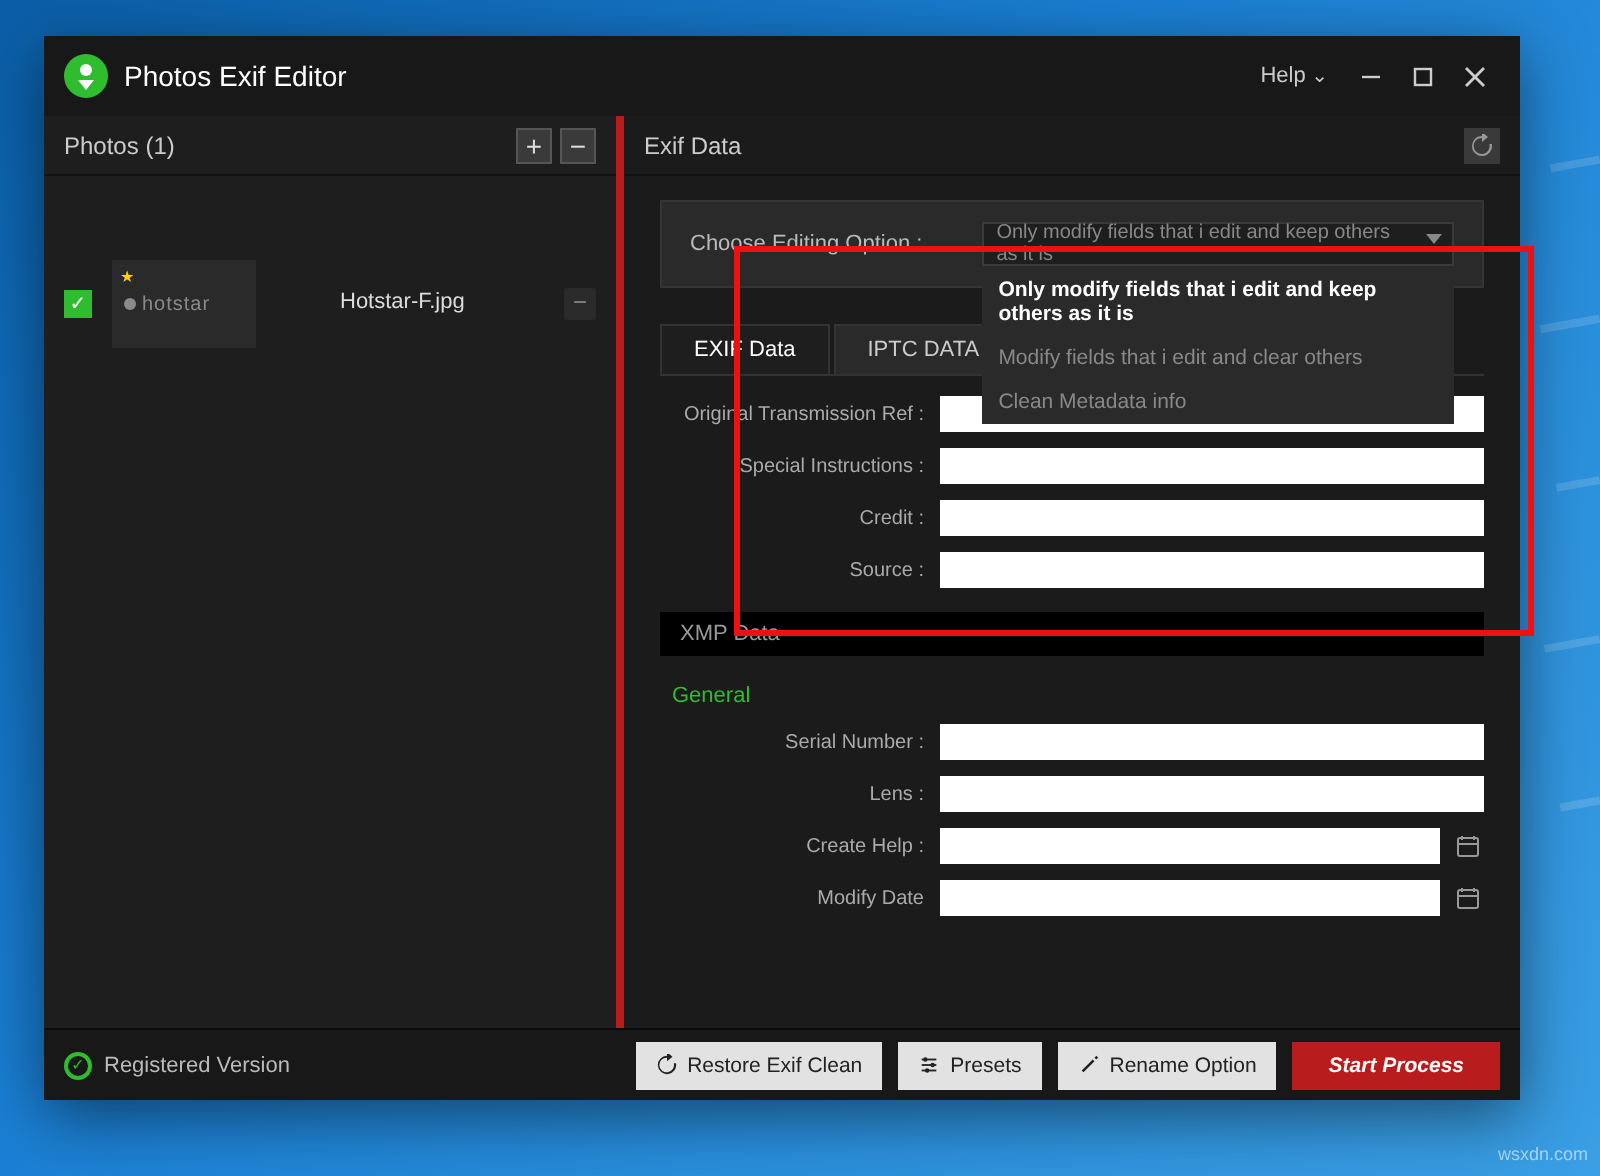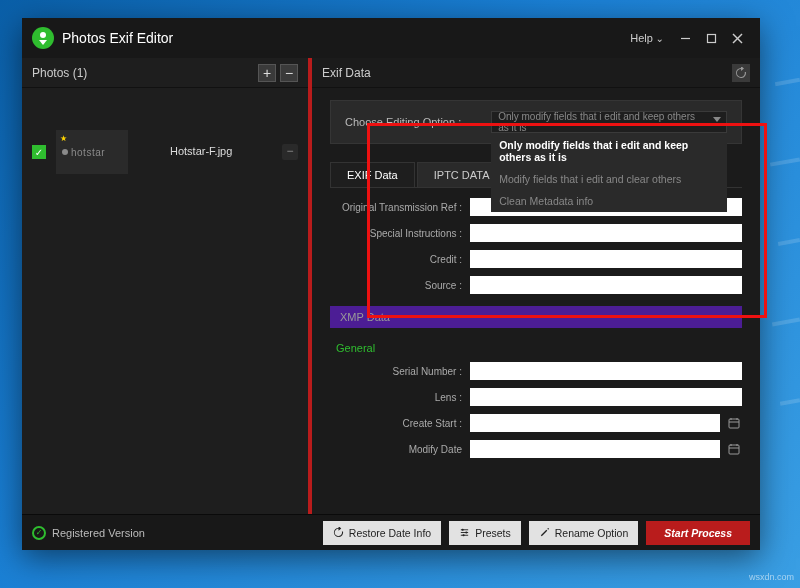--- a/index.html
+++ b/index.html
@@ -68,21 +68,21 @@
   .tab { padding: 6px 16px; font-size: 11px; color: #ccc; background: #2a2a2a; border: 1px solid #333; border-bottom: none; margin-right: 2px; cursor: pointer; }
   .tab.active { background: #1e1e1e; color: #fff; }
 
   .form-area { padding: 6px 0 0 0; }
   .field-col { max-height: 280px; overflow: hidden; }
   .field-row { display: flex; align-items: center; height: 26px; }
   .field-row label { width: 140px; text-align: right; color: #aaa; font-size: 10px; padding-right: 8px; }
   .field-row .inp { flex: 1; height: 18px; background: #fff; border: none; }
   .field-row .cal { width: 16px; height: 16px; margin-left: 6px; color: #999; font-size: 11px; display: flex; align-items: center; justify-content: center; cursor: pointer; }
 
-  .section-bar { background: #4c1d95; color: #999; font-size: 11px; padding: 5px 10px; margin: 8px 0 6px 0; }
+  .section-bar { background: #000000; color: #999; font-size: 11px; padding: 5px 10px; margin: 8px 0 6px 0; }
   .sub-head { color: #2fbd2f; font-size: 11px; padding: 8px 0 4px 6px; }
 
   
   .footer { height: 36px; background: #181818; border-top: 1px solid #0a0a0a; display: flex; align-items: center; padding: 0 10px; gap: 8px; }
   .reg-badge { display: flex; align-items: center; gap: 6px; color: #bbb; font-size: 11px; flex: 1; }
   .reg-badge .tick { width: 14px; height: 14px; border: 2px solid #2fbd2f; border-radius: 50%; display: flex; align-items: center; justify-content: center; color: #2fbd2f; font-size: 8px; }
   .foot-btn { height: 24px; background: #e2e2e2; color: #222; font-size: 10.5px; padding: 0 10px; display: flex; align-items: center; gap: 5px; cursor: pointer; border: none; }
   .foot-btn svg { width: 11px; height: 11px; }
   .foot-btn.green { background: #b91c1c; color: #fff; font-weight: 600; padding: 0 18px; font-style: italic; }
 
@@ -204,21 +204,21 @@
 
           <div class="field-row">
             <label>Serial Number :</label>
             <input class="inp" style="">
           </div>
           <div class="field-row">
             <label>Lens :</label>
             <input class="inp" style="">
           </div>
           <div class="field-row">
-            <label>Create Start :</label>
+            <label>Create Help :</label>
             <input class="inp" style="">
             <div class="cal">
               <svg width="12" height="12" viewBox="0 0 12 12">
                   <rect x="1" y="2" width="10" height="9" rx="1" fill="none" stroke="#999"></rect>
                   <line x1="1" y1="5" x2="11" y2="5" stroke="#999"></line>
                   <line x1="3" y1="1" x2="3" y2="3" stroke="#999"></line>
                   <line x1="9" y1="1" x2="9" y2="3" stroke="#999"></line>
                 </svg>
             </div>
           </div>
@@ -245,21 +245,21 @@
 
   <div class="footer">
     <div class="reg-badge">
       <div class="tick">✓</div>
       <span>Registered Version</span>
     </div>
     <button class="foot-btn">
       <svg viewBox="0 0 12 12">
           <path d="M6 1a5 5 0 1 0 4.9 4H9.7A4 4 0 1 1 6 2v2l3-2.5L6 -1z" fill="#222"></path>
         </svg>
-      <span>Restore Date Info</span>
+      <span>Restore Exif Clean</span>
     </button>
     <button class="foot-btn">
       <svg viewBox="0 0 12 12">
           <line x1="2" y1="3" x2="10" y2="3" stroke="#222"></line>
           <line x1="2" y1="6" x2="10" y2="6" stroke="#222"></line>
           <line x1="2" y1="9" x2="10" y2="9" stroke="#222"></line>
           <circle cx="4" cy="3" r="1.2" fill="#222"></circle>
           <circle cx="8" cy="6" r="1.2" fill="#222"></circle>
           <circle cx="5" cy="9" r="1.2" fill="#222"></circle>
         </svg>

